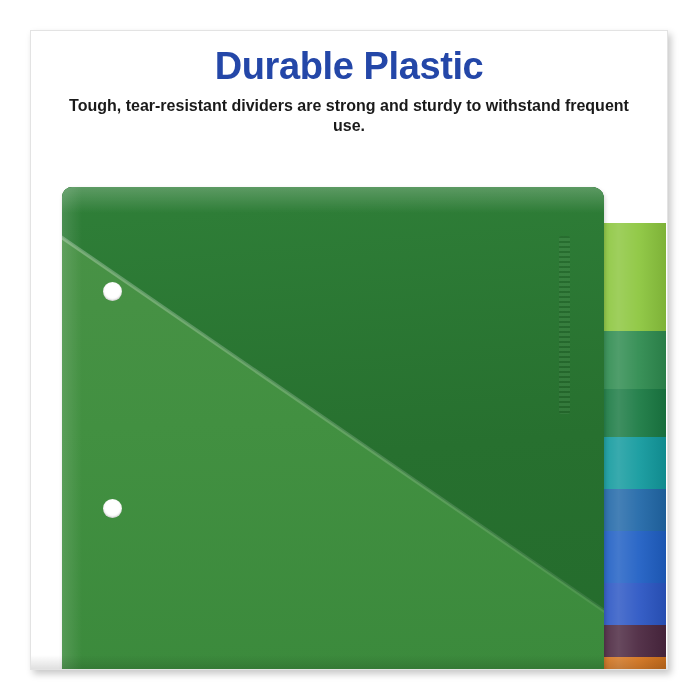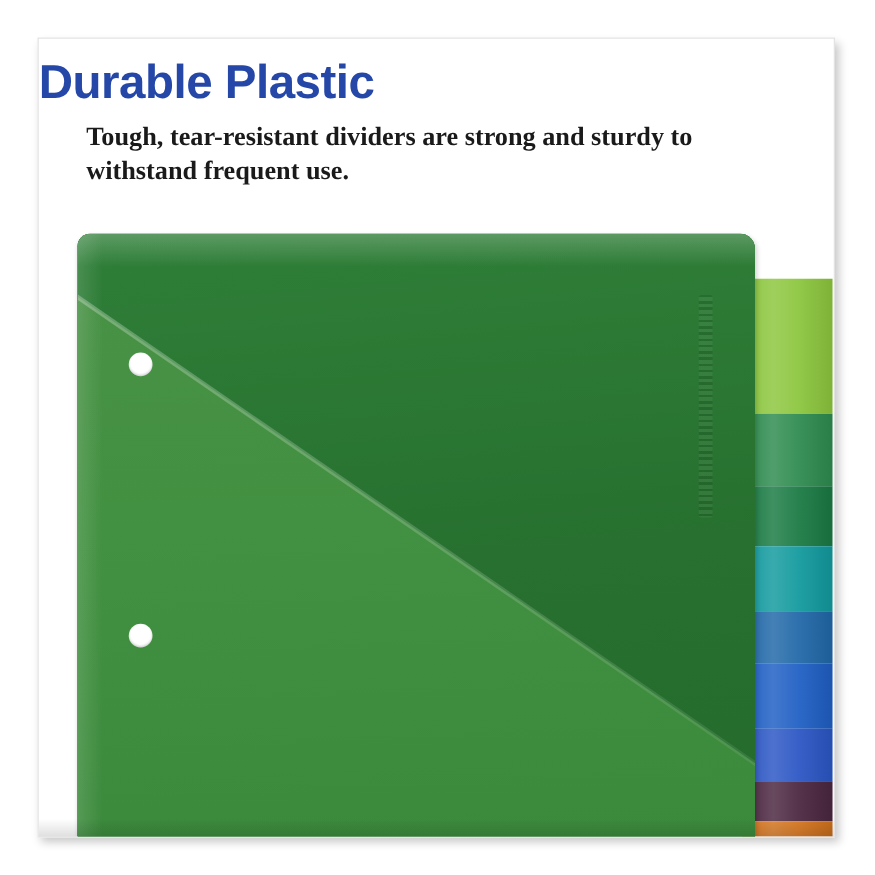--- a/index.html
+++ b/index.html
@@ -35,40 +35,40 @@
     overflow: hidden;
     box-sizing: border-box;
   }
 
   
   .headline-block {
     position: absolute;
     left: 0;
     top: 16px;
     width: 100%;
-    text-align: left;
+    text-align: center;
     pointer-events: none;
   }
   .headline {
     margin: 0;
     font-size: 38px;
     line-height: 1.05;
     font-weight: 700;
     letter-spacing: -0.4px;
     color: #2447a8;
     font-family: "Liberation Sans", sans-serif;
   }
   .subheadline {
     margin: 9px auto 0;
     width: 560px;
-    font-size: 21px;
+    font-size: 16px;
     line-height: 1.28;
     font-weight: 700;
     color: #1a1a1a;
-    font-family: Liberation Serif, serif;
+    font-family: Liberation Sans, sans-serif;
   }
 
   
   .product-photo {
     position: absolute;
     left: 0;
     top: 0;
     width: 638px;
     height: 640px;
   }

